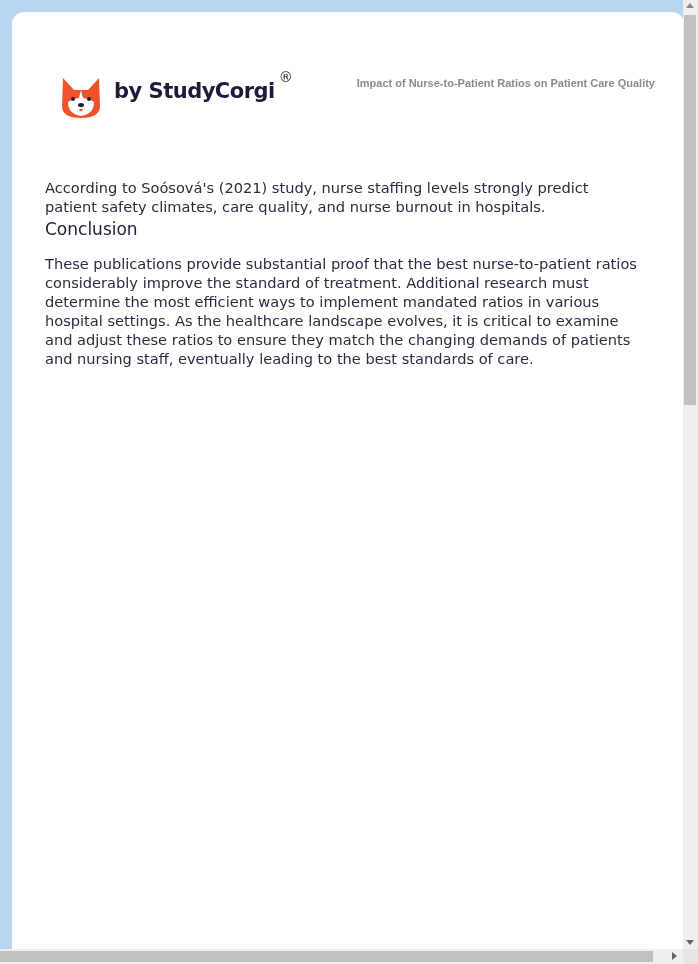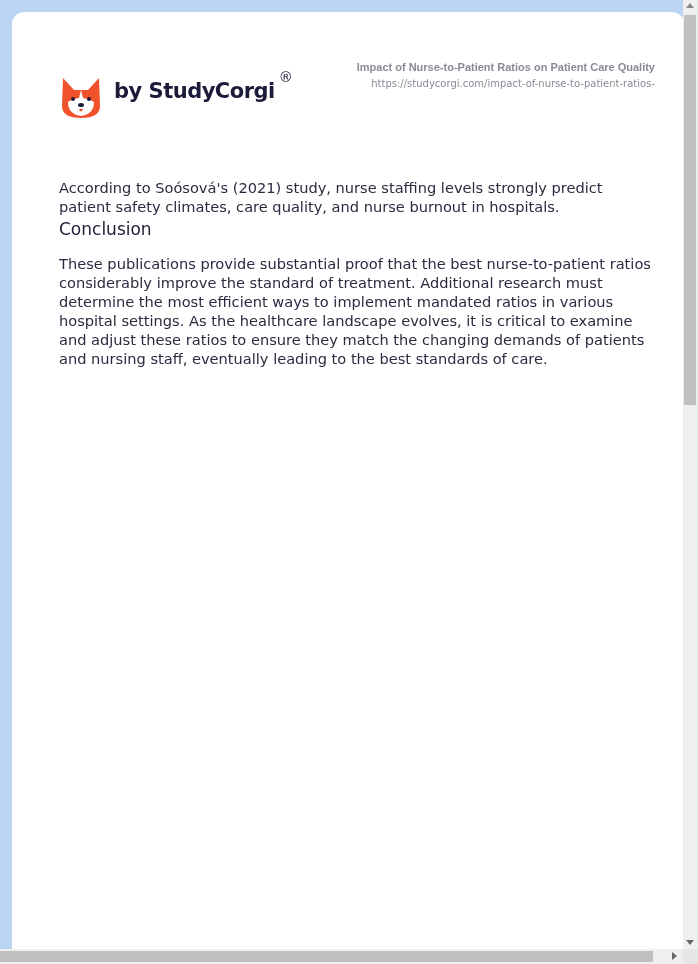--- a/index.html
+++ b/index.html
@@ -13,24 +13,24 @@
     background:#ffffff; border-radius:12px 12px 0 0;
   }
   .header { position:absolute; left:0; top:0; width:672px; height:140px; }
   .logo { position:absolute; left:48px; top:64px; display:flex; align-items:flex-start; }
   .logo svg { width:42px; height:44px; }
   .logo-text {
     margin-left:12px; font-family:"DejaVu Sans", sans-serif; font-weight:bold;
     font-size:21px; color:#1c1c3a; letter-spacing:-0.5px; position:relative; top:3px;
   }
   .logo-reg { font-size:14px; vertical-align:top; position:relative; top:-10px; margin-left:4px; font-weight:normal; color:#1c1c3a; }
-  .meta { position:absolute; right:29px; top:48px; text-align:right; width:360px; }
+  .meta { position:absolute; right:29px; top:64px; text-align:right; width:360px; }
   .meta-title { font-family:"Liberation Sans", sans-serif; font-weight:bold; font-size:11px; color:#8a8a96; line-height:14px; }
   .meta-url { font-family:"DejaVu Sans", sans-serif; font-size:10px; color:#8a8a96; line-height:13px; margin-top:3px; }
-  .content { position:absolute; left:47px; top:166px; width:600px; color:#2b2b40; }
+  .content { position:absolute; left:33px; top:166px; width:600px; color:#2b2b40; }
   .para { font-family:"DejaVu Sans", sans-serif; font-size:14.6px; line-height:19px; margin:0; }
   .heading { font-family:"DejaVu Sans", sans-serif; font-weight:normal; font-size:17px; color:#1e1e36; margin:2px 0 14px 0; line-height:22px; }
   .vscroll { position:absolute; right:0; top:0; width:15px; height:949px; background:#efefef; }
   .vscroll .up { position:absolute; top:3px; left:3px; width:0; height:0; border-left:4px solid transparent; border-right:4px solid transparent; border-bottom:5px solid #888; }
   .vscroll .thumb { position:absolute; top:15px; left:1px; width:12px; height:390px; background:#c0c0c0; }
   .vscroll .down { position:absolute; bottom:4px; left:3px; width:0; height:0; border-left:4px solid transparent; border-right:4px solid transparent; border-top:5px solid #666; }
   .hscroll { position:absolute; left:0; bottom:0; width:683px; height:15px; background:#efefef; }
   .hscroll .thumb { position:absolute; left:0; top:2px; width:653px; height:11px; background:#c0c0c0; }
   .hscroll .right { position:absolute; right:6px; top:3px; width:0; height:0; border-top:4px solid transparent; border-bottom:4px solid transparent; border-left:5px solid #666; }
   .corner { position:absolute; right:0; bottom:0; width:15px; height:15px; background:#e6e6e6; }
@@ -50,21 +50,20 @@
         <ellipse cx="21" cy="29" rx="3" ry="2" fill="#1c1c3a"></ellipse>
         <path d="M19 33 Q21 38 23 33 Z" fill="#f0532b"></path>
       </svg>
       <span class="logo-text"><span>by StudyCorgi</span><span class="logo-reg">®</span></span>
     </div>
     <div class="meta">
       <div class="meta-title">
         <div>Impact of Nurse-to-Patient Ratios on Patient Care Quality</div>
       </div>
       <div class="meta-url">
-        <div>https://studycorgi.com/impact-of-nurse-to-patient-ratios-</div>
       </div>
     </div>
   </div>
 
   <div class="content">
     <p class="para">According to Soósová's (2021) study, nurse staffing levels strongly predict patient safety climates, care quality, and nurse burnout in hospitals.</p>
     <h2 class="heading">Conclusion</h2>
     <p class="para">These publications provide substantial proof that the best nurse-to-patient ratios considerably improve the standard of treatment. Additional research must determine the most efficient ways to implement mandated ratios in various hospital settings. As the healthcare landscape evolves, it is critical to examine and adjust these ratios to ensure they match the changing demands of patients and nursing staff, eventually leading to the best standards of care.</p>
   </div>
 </div>

